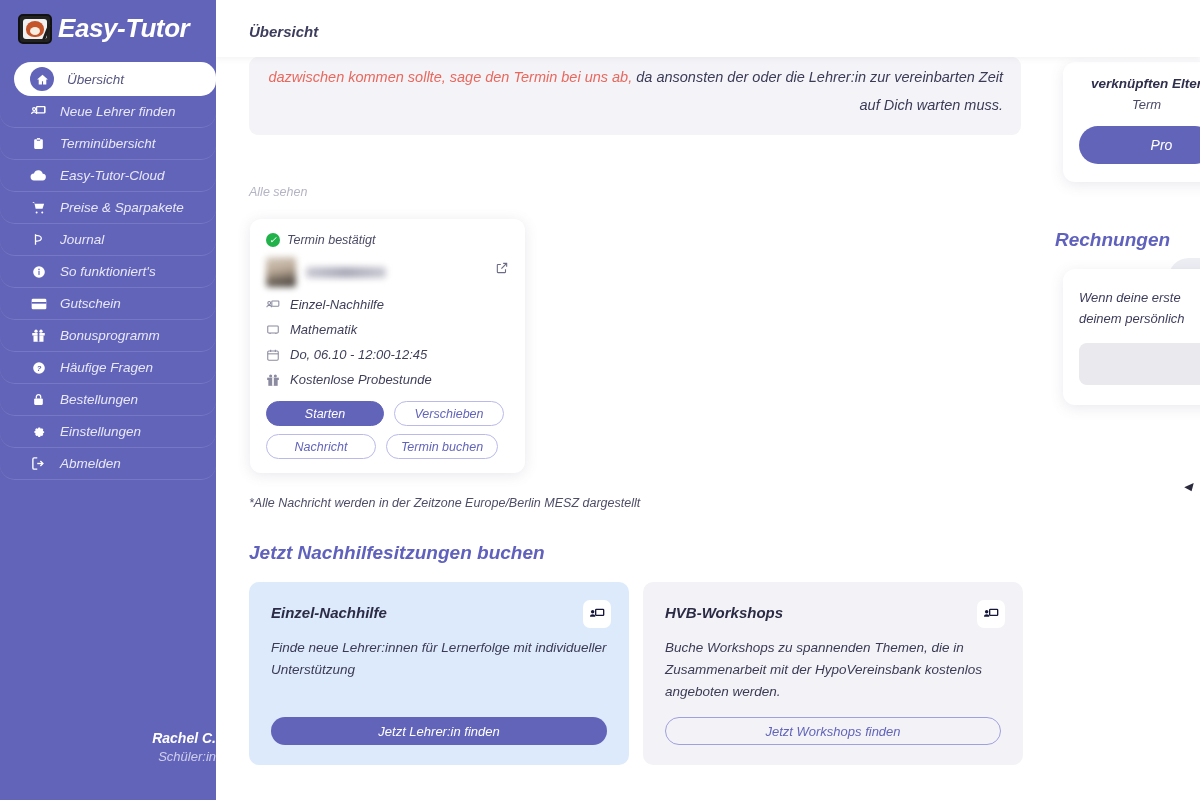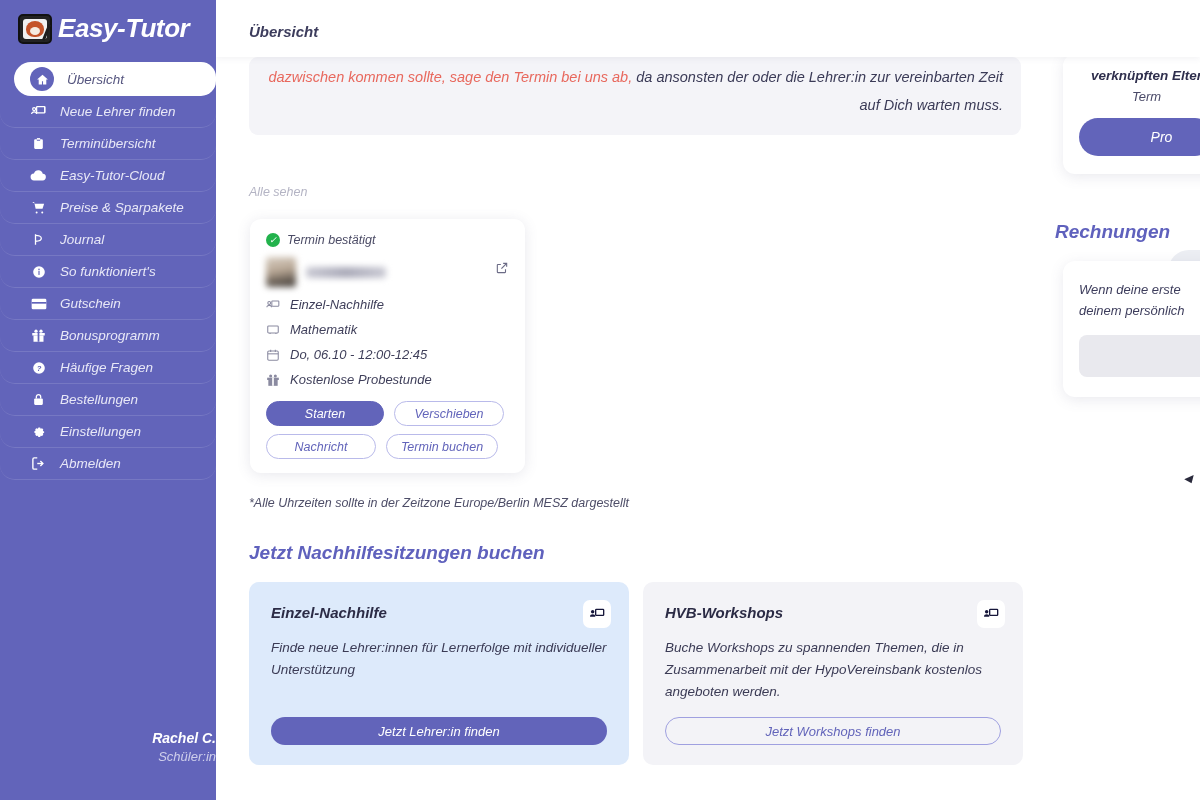--- a/index.html
+++ b/index.html
@@ -178,21 +178,21 @@
     display: flex; align-items: center; justify-content: center;
     font-size: 13px; cursor: pointer;
   }
   .book-btn.filled { background: #6264ba; color: #fff; }
   .book-btn.outline { background: transparent; color: #6264ba; border: 1px solid #9fa0e0; }
 
   .recent-title { margin: 35px 0 0 33px; font-size: 19px; font-weight: bold; color: #5f61bd; }
 
   
   .right-panel {
-    position: absolute; top: 54px; right: 0; width: 145px; bottom: 0;
+    position: absolute; top: 62px; right: 0; width: 145px; bottom: 0;
     z-index: 3; pointer-events: none;
   }
   .rp-card {
     position: absolute; left: 8px; right: -30px; top: 0;
     background: #fff; border-radius: 12px;
     box-shadow: 0 3px 14px rgba(90,90,130,0.13);
     padding: 14px 16px 18px 16px;
   }
   .rp-card .rp-head { font-size: 13.5px; font-weight: bold; color: #2f2f4d; text-align: center; }
   .rp-card .rp-sub { font-size: 13px; color: #4a4a68; text-align: center; margin-top: 6px; }
@@ -464,21 +464,21 @@
         </div>
 
         <div class="appt-btns">
           <div class="btn btn-filled">Starten</div>
           <div class="btn btn-outline">Verschieben</div>
           <div class="btn btn-outline">Nachricht</div>
           <div class="btn btn-outline wide">Termin buchen</div>
         </div>
       </article>
 
-      <div class="tz-note">*Alle Uhrzeiten sollte in der Zeitzone Europe/Berlin MESZ dargestellt</div>
+      <div class="tz-note">*Alle Nachricht werden in der Zeitzone Europe/Berlin MESZ dargestellt</div>
 
       <div class="booking-title">Jetzt Nachhilfesitzungen buchen</div>
 
       <div class="booking-row">
         <div class="book-card blue">
           <div class="book-icon">
             <svg width="16" height="16" viewBox="0 0 24 24" fill="none" stroke="currentColor" stroke-width="2">
                 <rect x="10" y="5" width="12" height="9" rx="1"></rect>
                 <circle cx="5.5" cy="8.5" r="2.6" fill="currentColor" stroke="none"></circle>
                 <path d="M1.5 16c0-2.4 1.7-3.6 4-3.6s4 1.2 4 3.6" fill="currentColor" stroke="none"></path>

